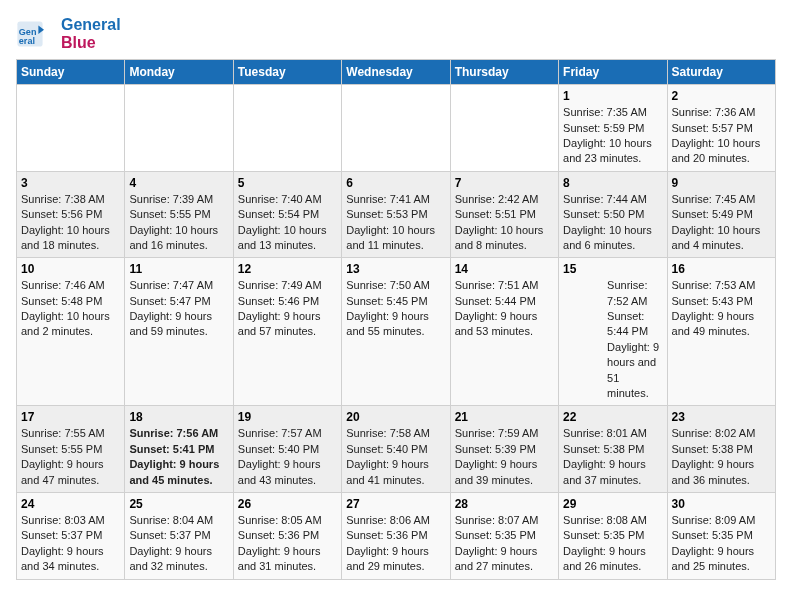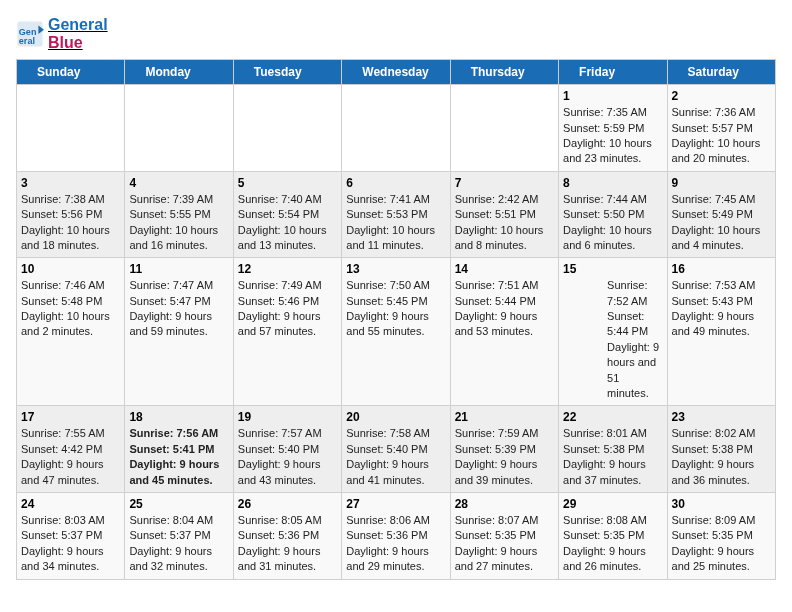--- a/index.html
+++ b/index.html
@@ -12,22 +12,21 @@
     }
     .header {
       display: flex;
       justify-content: space-between;
       align-items: flex-start;
       margin-bottom: 8px;
     }
     .logo {
       display: flex;
       align-items: center;
-      gap: 4px;
-      text-decoration: underline;
+      gap: 17px;
     }
     .logo-icon {
       width: 28px;
       height: 28px;
     }
     .title-block {
       text-align: right;
     }
     .month-title {
       font-size: 32px;
@@ -41,21 +40,21 @@
     table {
       width: 100%;
       border-collapse: collapse;
       font-size: 10.5px;
     }
     thead tr {
       background-color: #1a6db5;
       color: #fff;
     }
     thead th {
-      padding: 5px 20px;
+      padding: 5px 4px;
       text-align: left;
       font-size: 12px;
       font-weight: bold;
       border: 1px solid #ccc;
     }
     tbody td {
       border: 1px solid #d0d0d0;
       vertical-align: top;
       padding: 4px 4px 4px 4px;
       min-height: 80px;
@@ -223,21 +222,21 @@
           <span class="day-num">16</span>
           <div class="day-info" style="white-space: pre-line;">Sunrise: 7:53 AM
 Sunset: 5:43 PM
 Daylight: 9 hours and 49 minutes.</div>
         </td>
       </tr>
       <tr>
         <td>
           <span class="day-num">17</span>
           <div class="day-info" style="white-space: pre-line;">Sunrise: 7:55 AM
-Sunset: 4:42 PM
+Sunset: 5:55 PM
 Daylight: 9 hours and 47 minutes.</div>
         </td>
         <td>
           <span class="day-num">18</span>
           <div class="day-info" style="white-space: pre-line; font-weight: bold;">Sunrise: 7:56 AM
 Sunset: 5:41 PM
 Daylight: 9 hours and 45 minutes.</div>
         </td>
         <td>
           <span class="day-num">19</span>

